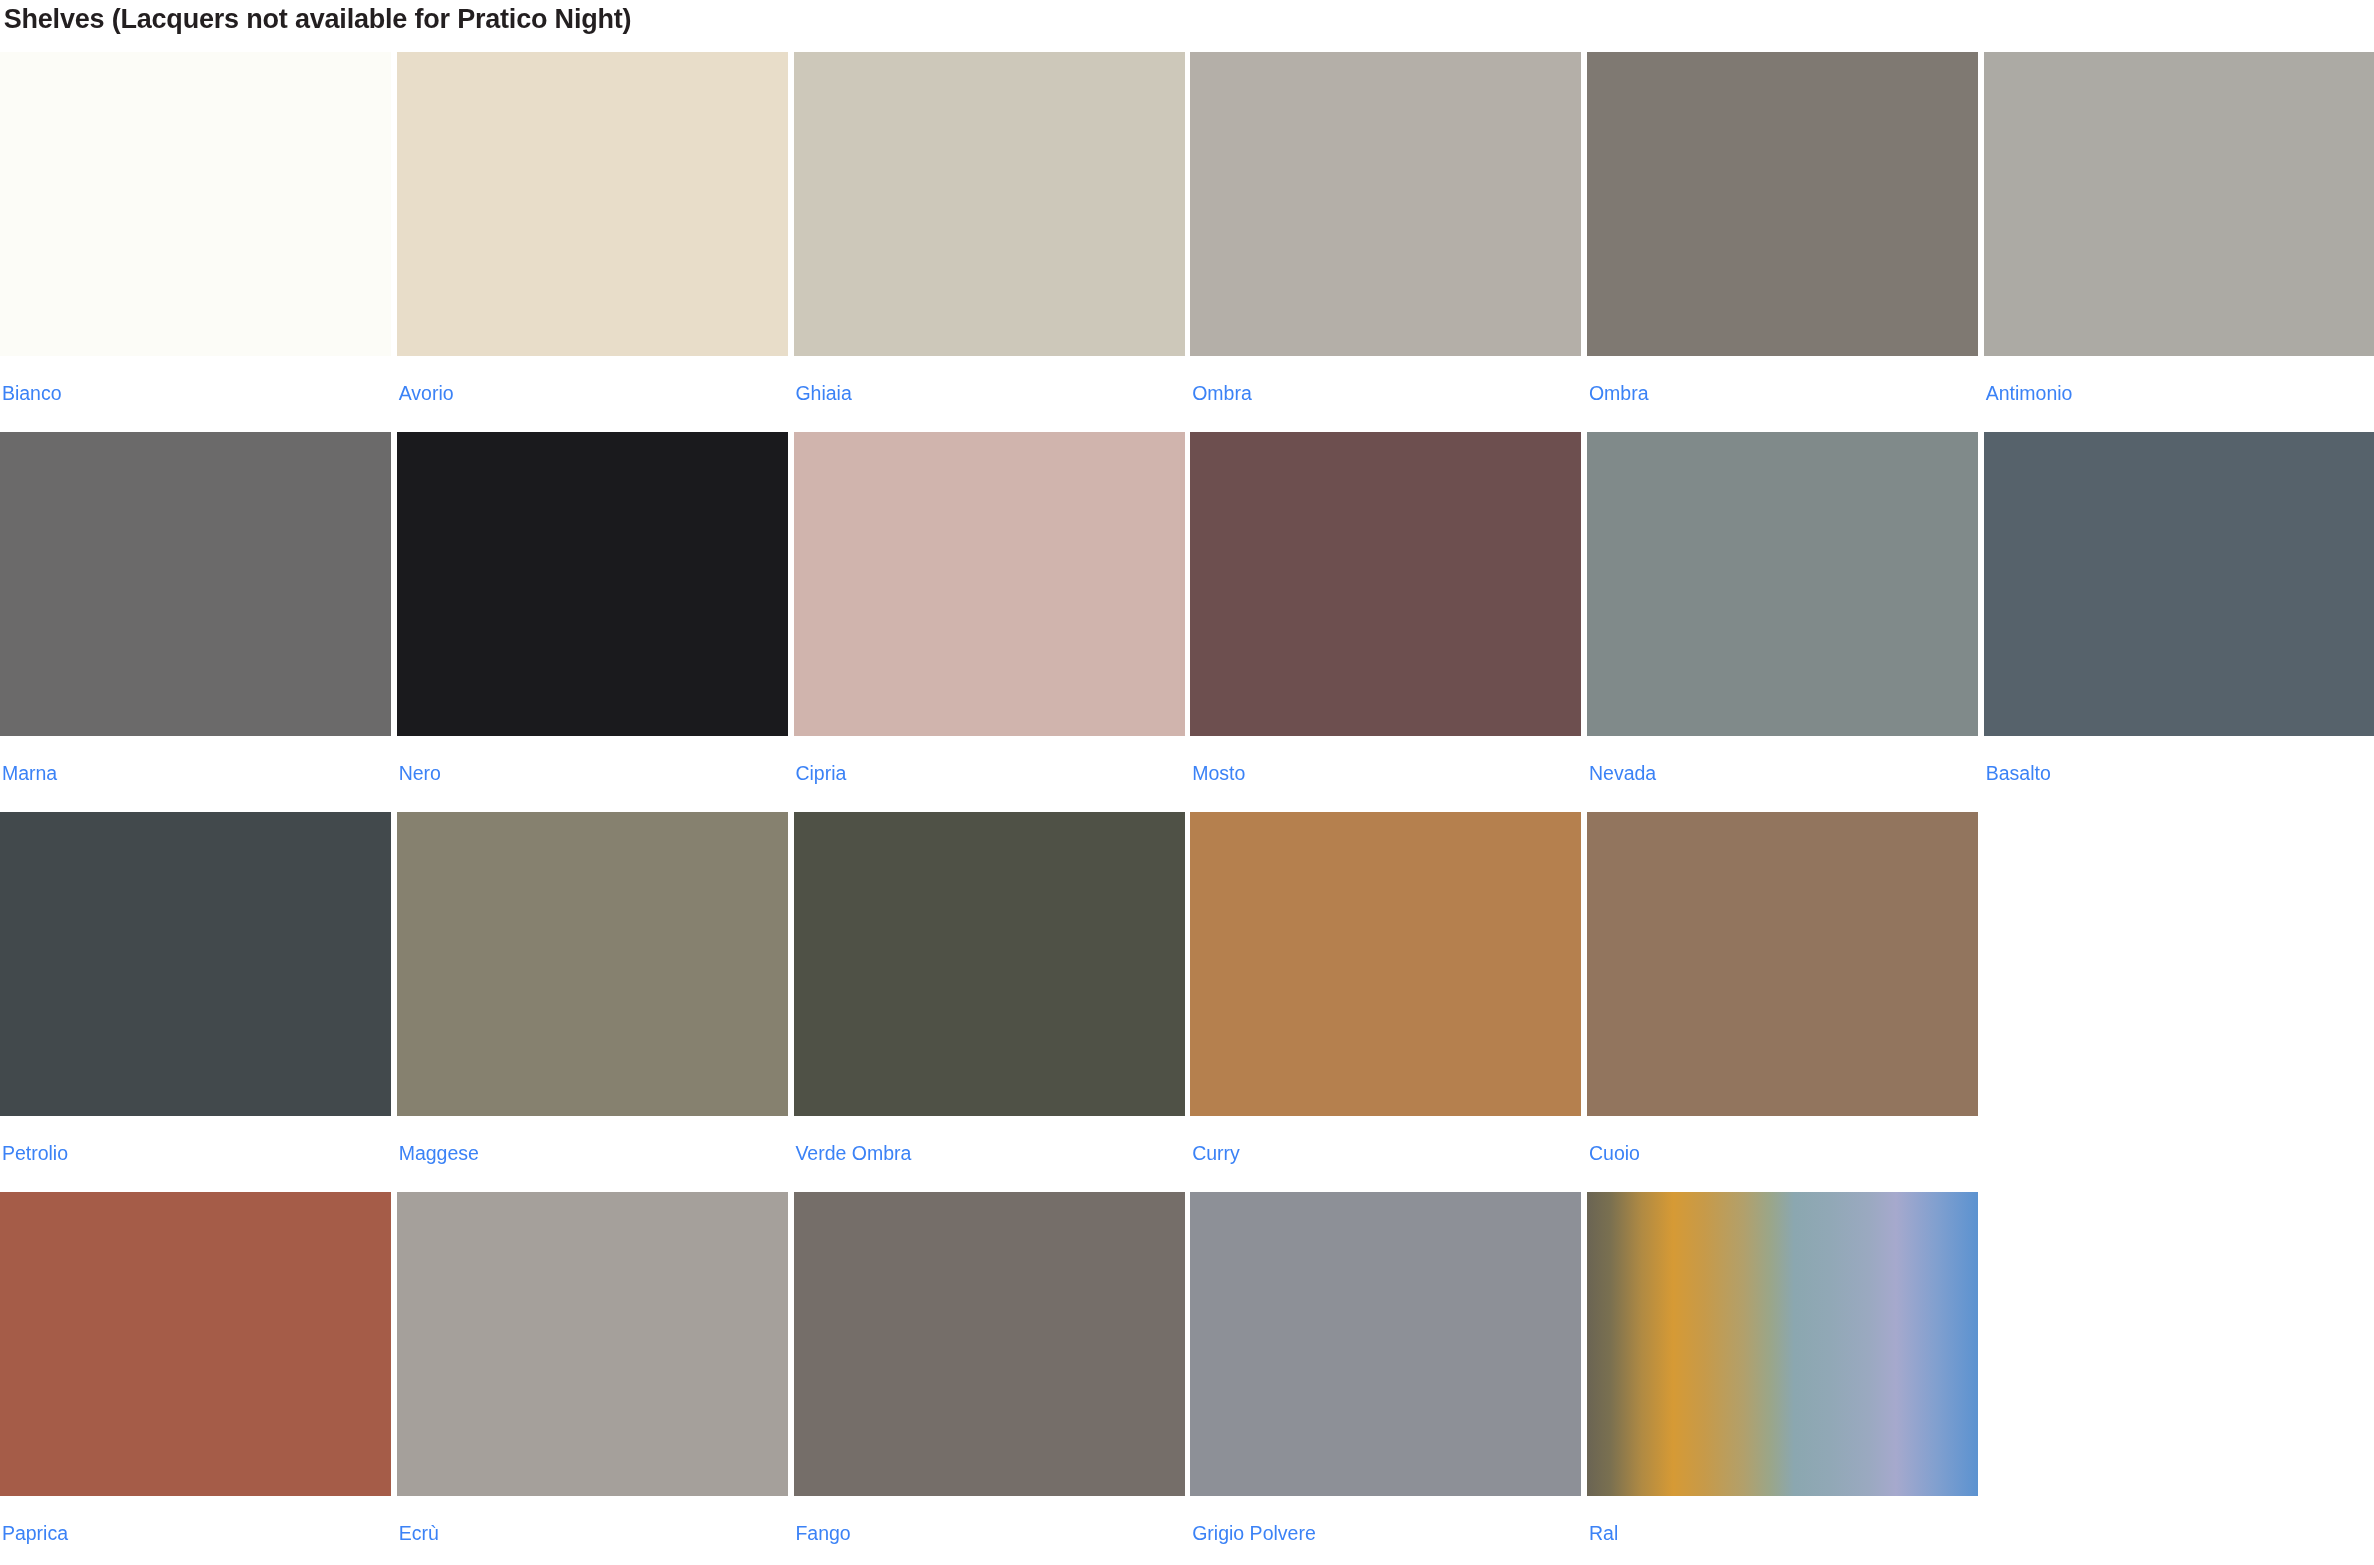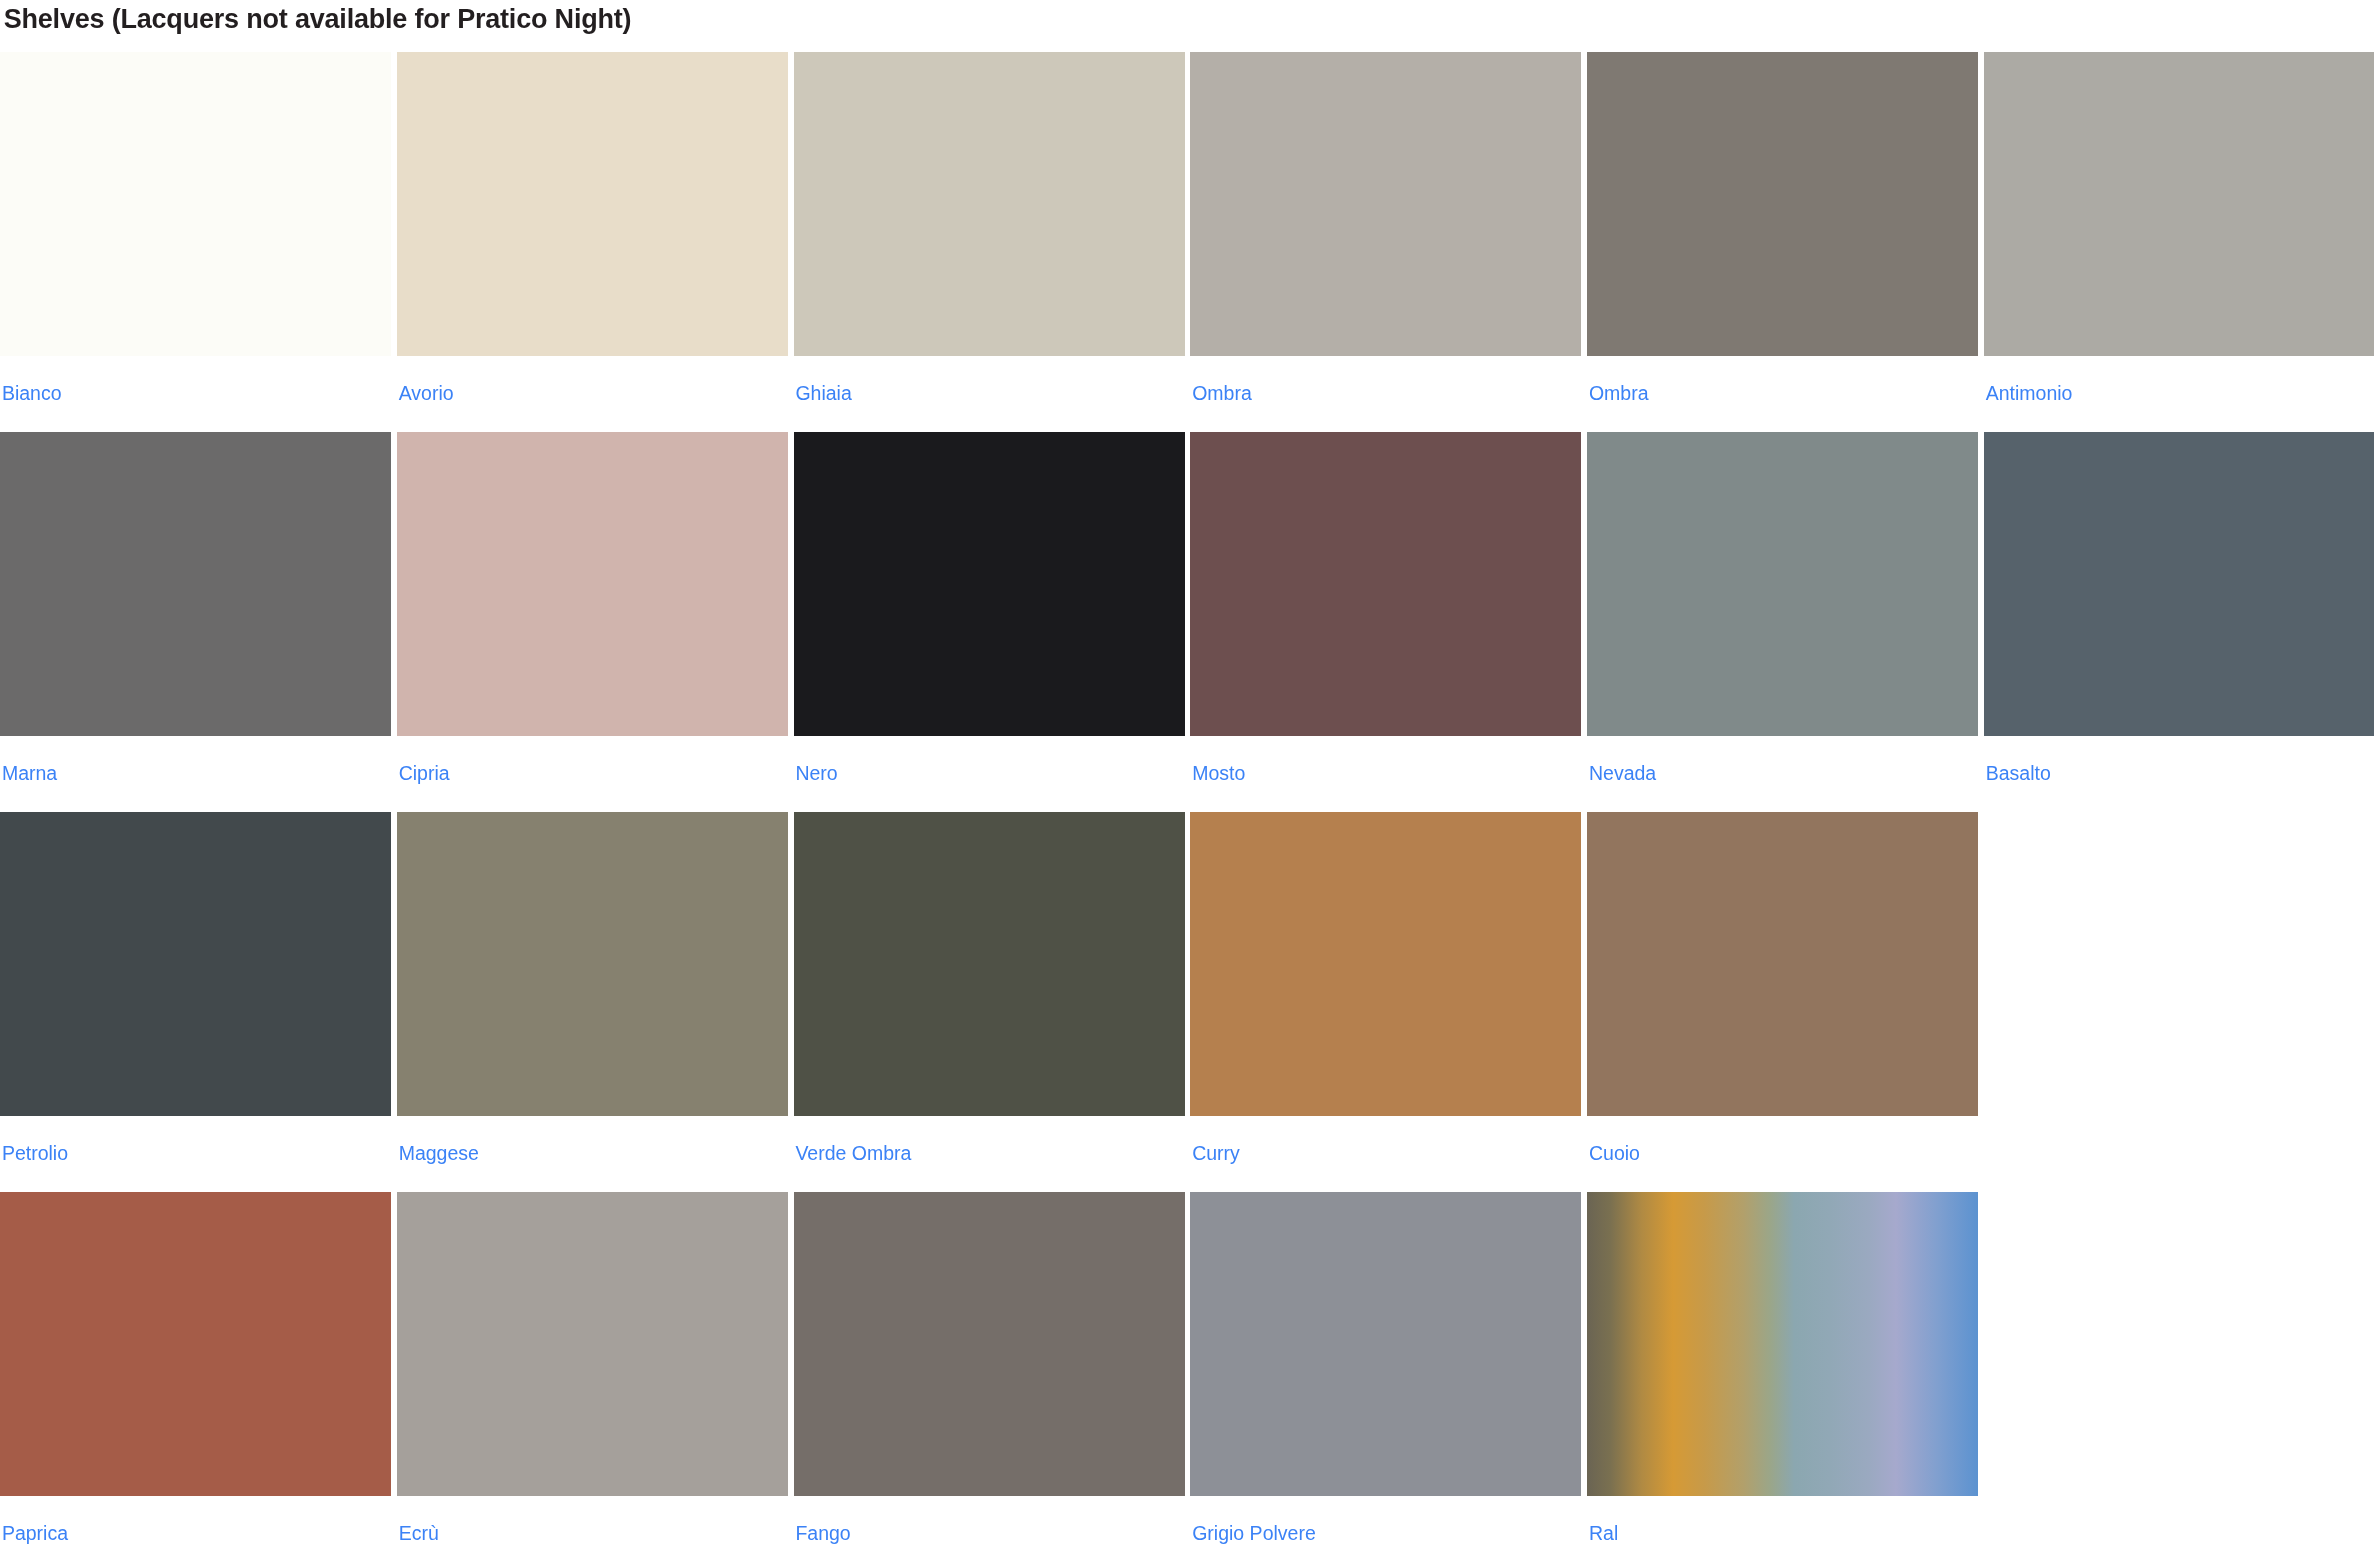--- a/index.html
+++ b/index.html
@@ -116,26 +116,26 @@
           <div class="swatch-chip" style="background: rgb(172, 170, 164);"></div>
           <div class="swatch-label">Antimonio</div>
         </div>
       </div>
       <div class="swatch-row">
         <div class="swatch-cell">
           <div class="swatch-chip" style="background: rgb(107, 106, 106);"></div>
           <div class="swatch-label">Marna</div>
         </div>
         <div class="swatch-cell">
+          <div class="swatch-chip" style="background: rgb(26, 26, 29);"></div>
+          <div class="swatch-label">Nero</div>
+        </div>
+        <div class="swatch-cell">
           <div class="swatch-chip" style="background: rgb(208, 180, 173);"></div>
           <div class="swatch-label">Cipria</div>
-        </div>
-        <div class="swatch-cell">
-          <div class="swatch-chip" style="background: rgb(26, 26, 29);"></div>
-          <div class="swatch-label">Nero</div>
         </div>
         <div class="swatch-cell">
           <div class="swatch-chip" style="background: rgb(109, 79, 79);"></div>
           <div class="swatch-label">Mosto</div>
         </div>
         <div class="swatch-cell">
           <div class="swatch-chip" style="background: rgb(128, 138, 138);"></div>
           <div class="swatch-label">Nevada</div>
         </div>
         <div class="swatch-cell">

